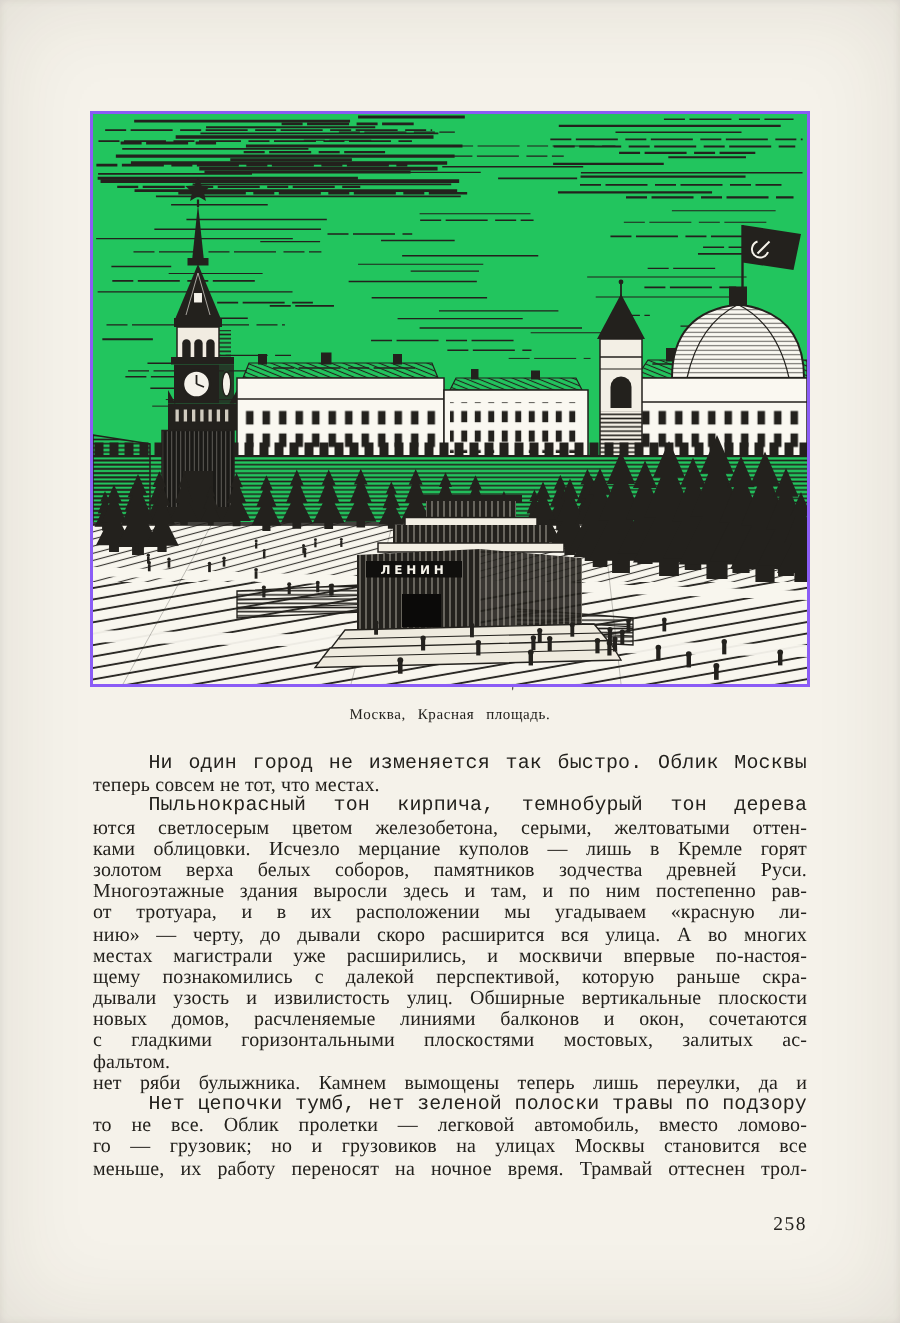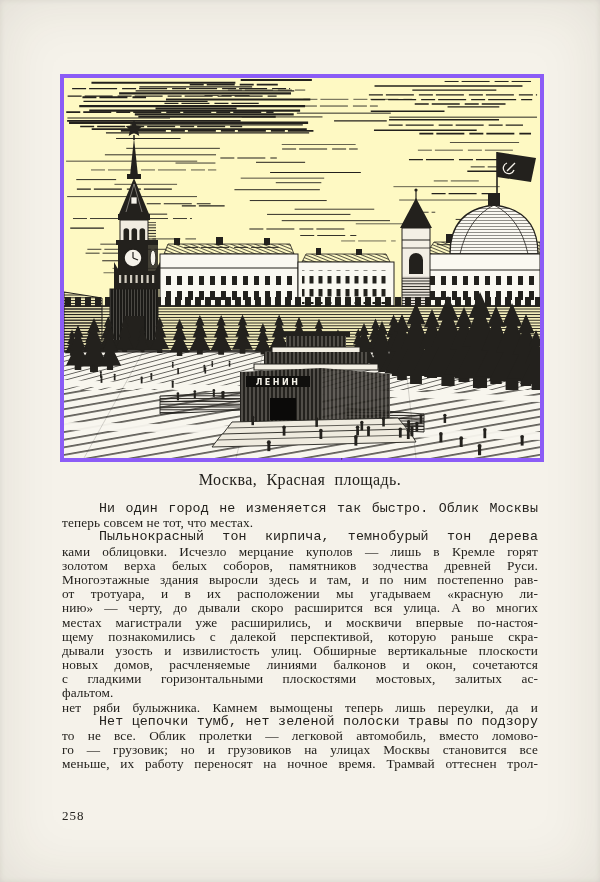--- a/index.html
+++ b/index.html
@@ -6,41 +6,41 @@
   .page{
     position:relative;width:600px;height:882px;margin:0 auto;
     background:var(--paper,#f5f2ea);
     box-shadow:inset 0 0 60px rgba(60,50,30,.10), inset 0 0 6px rgba(0,0,0,.08);
     overflow:hidden;
     color:var(--ink,#23211d);
     font-family:"Liberation Serif", serif;
   }
   .illustration{
     position:absolute;left:60px;top:74px;width:476px;height:380px;margin:0;
-    border:4px solid #8b5cf6;background:#fef9c3;box-sizing:content-box;
+    border:2px solid #8b5cf6;background:#22c55e;box-sizing:content-box;
   }
   .illustration svg{display:block;width:476px;height:380px;color:var(--ink,#23211d);}
   .caption-mark{
     position:absolute;left:341px;top:456px;font-size:9px;color:var(--ink,#23211d);
   }
   .caption{
     position:absolute;left:62px;top:471px;width:476px;text-align:center;
-    font-size:16px;letter-spacing:.4px;word-spacing:5px;color:var(--ink,#23211d);
+    font-size:10px;letter-spacing:.4px;word-spacing:5px;color:var(--ink,#23211d);
   }
   .body-text{
     position:absolute;left:62px;top:502px;width:476px;
   }
   .line{
     font-size:13.3px;line-height:14.2px;height:14.2px;overflow:hidden;
     text-align:justify;text-align-last:justify;letter-spacing:.1px;
   }
   .line.end{text-align-last:left;}
   .line.first{text-indent:37px;font-family:Liberation Mono, monospace;}
   .page-number{
-    position:absolute;left:62px;top:808px;width:476px;text-align:left;
+    position:absolute;left:62px;top:808px;width:476px;text-align:right;
     font-size:13px;letter-spacing:1px;
   }
 </style>
 </head>
 <body>
 
 <div class="page">
 
   <figure class="illustration">
     <svg id="engraving" viewBox="0 0 476 380">
@@ -441,20 +441,21 @@
     </svg>
   </figure>
 
   <span class="caption-mark">'</span>
   <div class="caption">Москва, Красная площадь.</div>
 
   <div class="body-text">
       <div class="line first">Ни один город не изменяется так быстро. Облик Москвы уже</div>
       <div class="line end">теперь совсем не тот, что местах.</div>
       <div class="line first">Пыльнокрасный тон кирпича, темнобурый тон дерева вытесня-</div>
+      <div class="line">ются светлосерым цветом железобетона, серыми, желтоватыми оттен-</div>
       <div class="line">ками облицовки. Исчезло мерцание куполов — лишь в Кремле горят</div>
       <div class="line">золотом верха белых соборов, памятников зодчества древней Руси.</div>
       <div class="line">Многоэтажные здания выросли здесь и там, и по ним постепенно рав-</div>
       <div class="line">от тротуара, и в их расположении мы угадываем «красную ли-</div>
       <div class="line">нию» — черту, до дывали скоро расширится вся улица. А во многих</div>
       <div class="line">местах магистрали уже расширились, и москвичи впервые по-настоя-</div>
       <div class="line">щему познакомились с далекой перспективой, которую раньше скра-</div>
       <div class="line">дывали узость и извилистость улиц. Обширные вертикальные плоскости</div>
       <div class="line">новых домов, расчленяемые линиями балконов и окон, сочетаются</div>
       <div class="line">с гладкими горизонтальными плоскостями мостовых, залитых ас-</div>

